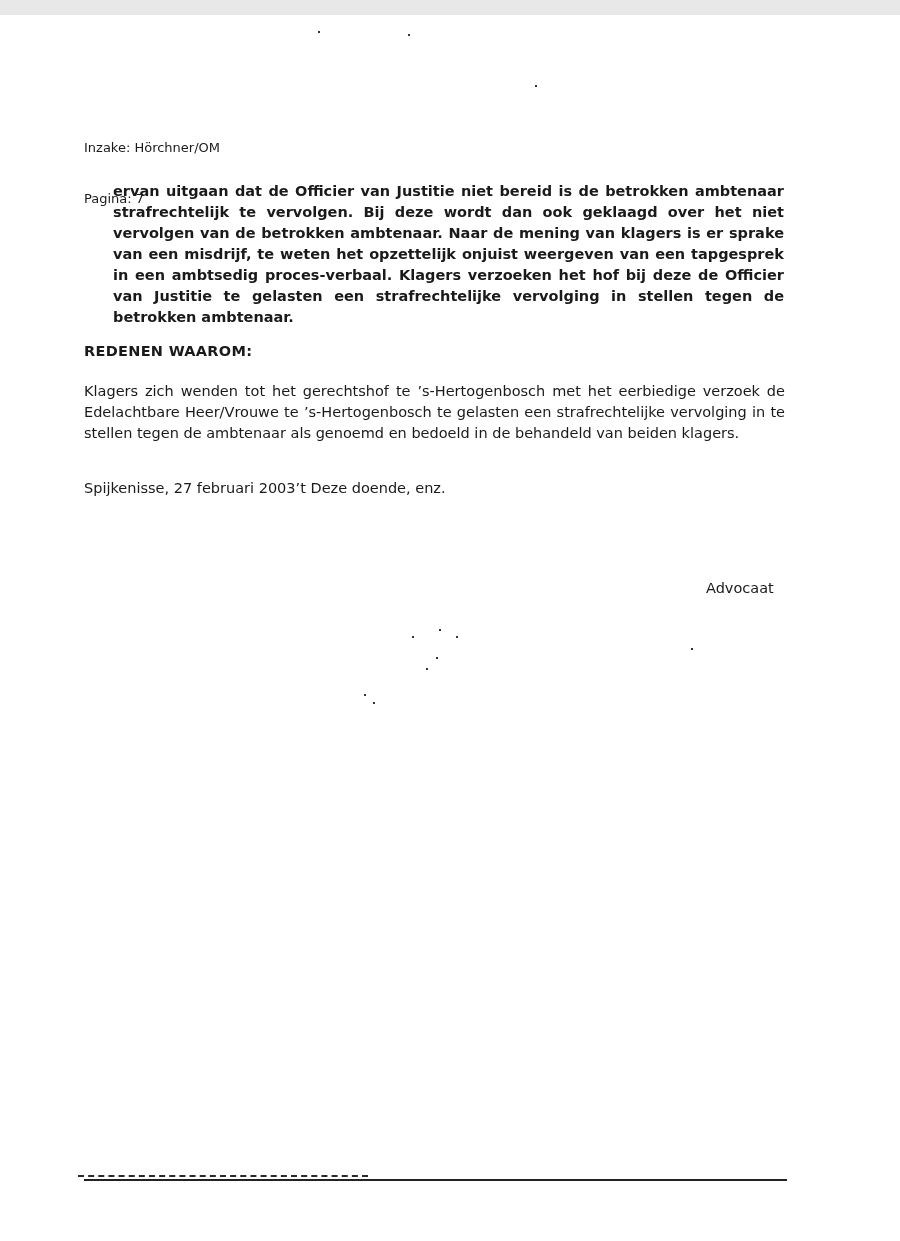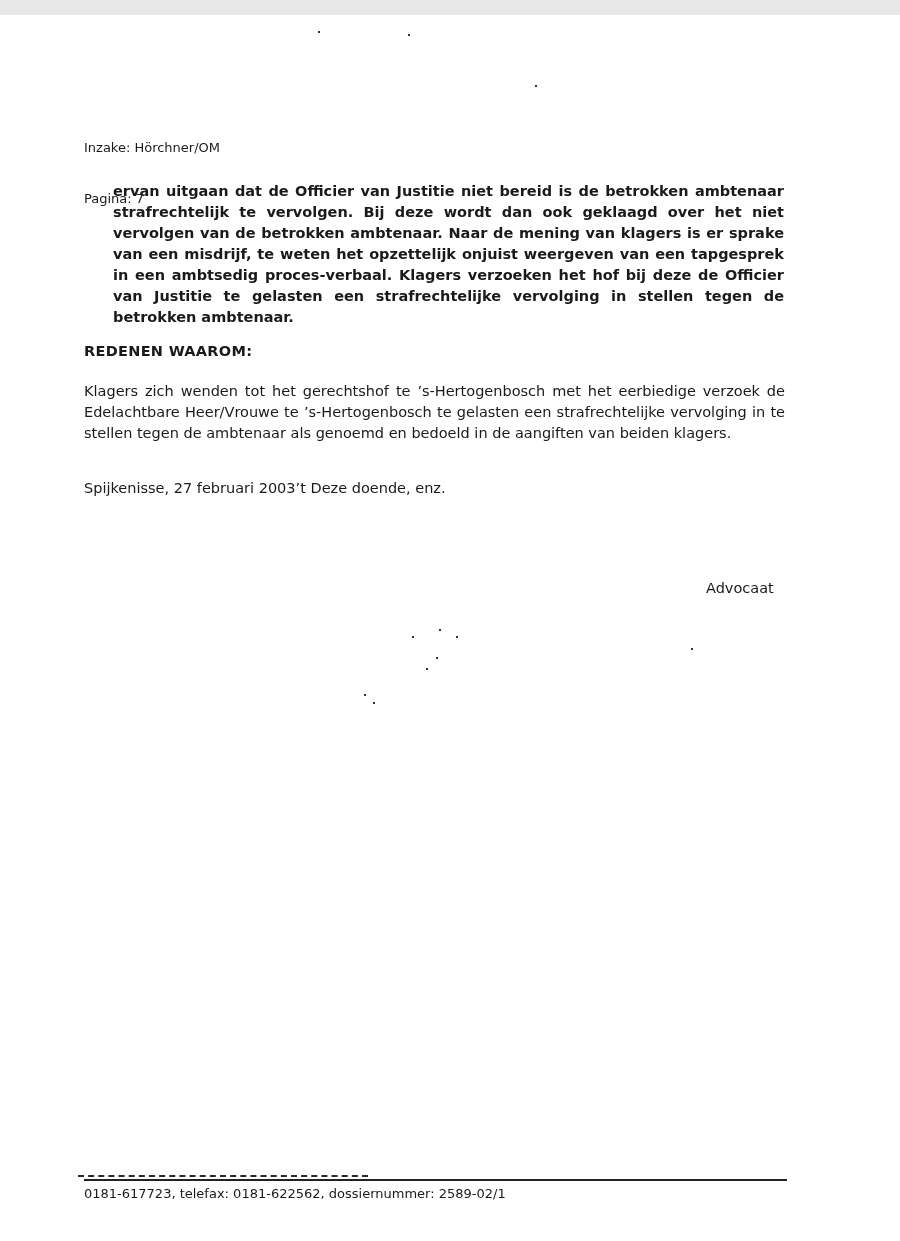--- a/index.html
+++ b/index.html
@@ -106,21 +106,21 @@
 
   <div class="ref-block">
     <div>Inzake: Hörchner/OM</div>
     <div>Pagina: 7</div>
   </div>
 
   <div class="para para-1">ervan uitgaan dat de Officier van Justitie niet bereid is de betrokken ambtenaar strafrechtelijk te vervolgen. Bij deze wordt dan ook geklaagd over het niet vervolgen van de betrokken ambtenaar. Naar de mening van klagers is er sprake van een misdrijf, te weten het opzettelijk onjuist weergeven van een tapgesprek in een ambtsedig proces-verbaal. Klagers verzoeken het hof bij deze de Officier van Justitie te gelasten een strafrechtelijke vervolging in stellen tegen de betrokken ambtenaar.</div>
 
   <div class="section-heading">REDENEN WAAROM:</div>
 
-  <div class="para para-2">Klagers zich wenden tot het gerechtshof te ’s-Hertogenbosch met het eerbiedige verzoek de Edelachtbare Heer/Vrouwe te ’s-Hertogenbosch te gelasten een strafrechtelijke vervolging in te stellen tegen de ambtenaar als genoemd en bedoeld in de aangiften van beiden klagers.</div>
+  <div class="para para-2">Klagers zich wenden tot het gerechtshof te ’s-Hertogenbosch met het eerbiedige verzoek de Edelachtbare Heer/Vrouwe te ’s-Hertogenbosch te gelasten een strafrechtelijke vervolging in te stellen tegen de ambtenaar als genoemd en bedoeld in de behandeld van beiden klagers.</div>
 
   <div class="date-row">
     <span>Spijkenisse, 27 februari 2003</span>
     <span>’t Deze doende, enz.</span>
   </div>
 
   <div class="signature">Advocaat</div>
 
   <div class="speck" style="left:318px; top:16px;"></div>
   <div class="speck" style="left:408px; top:19px;"></div>
@@ -131,16 +131,15 @@
   <div class="speck" style="left:691px; top:633px;"></div>
   <div class="speck" style="left:436px; top:642px;"></div>
   <div class="speck" style="left:426px; top:653px;"></div>
   <div class="speck" style="left:364px; top:679px;"></div>
   <div class="speck" style="left:373px; top:687px;"></div>
 
   <div class="footer-dash-line"></div>
   <div class="footer-rule"></div>
 
   <div class="footer-text">
-    <div>0181-617723, telefax: 0181-622562, dossiernummer: 2589-02/1</div>
   </div>
 
 </div>
 
 </body></html>

